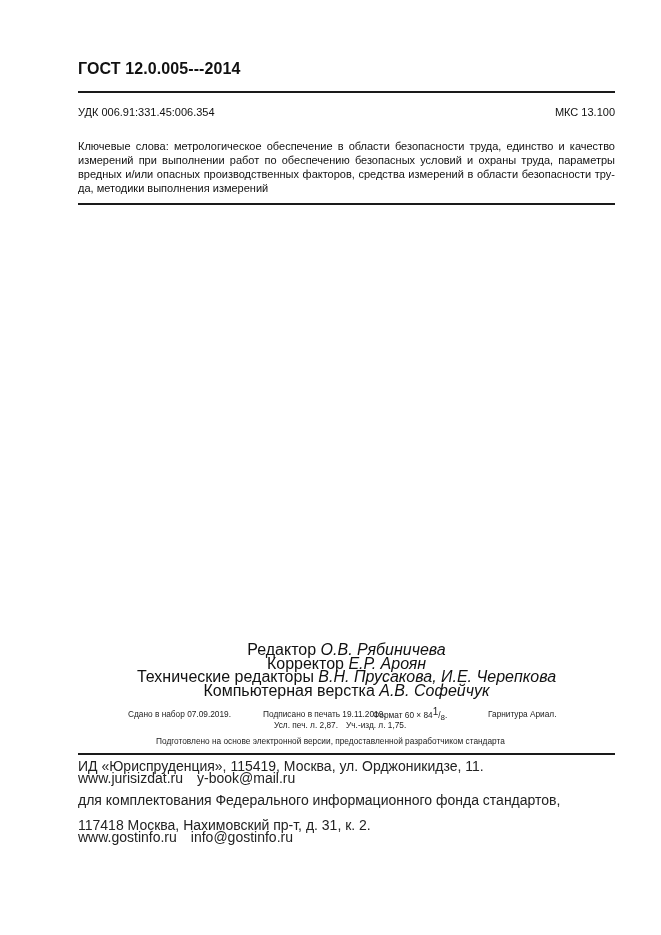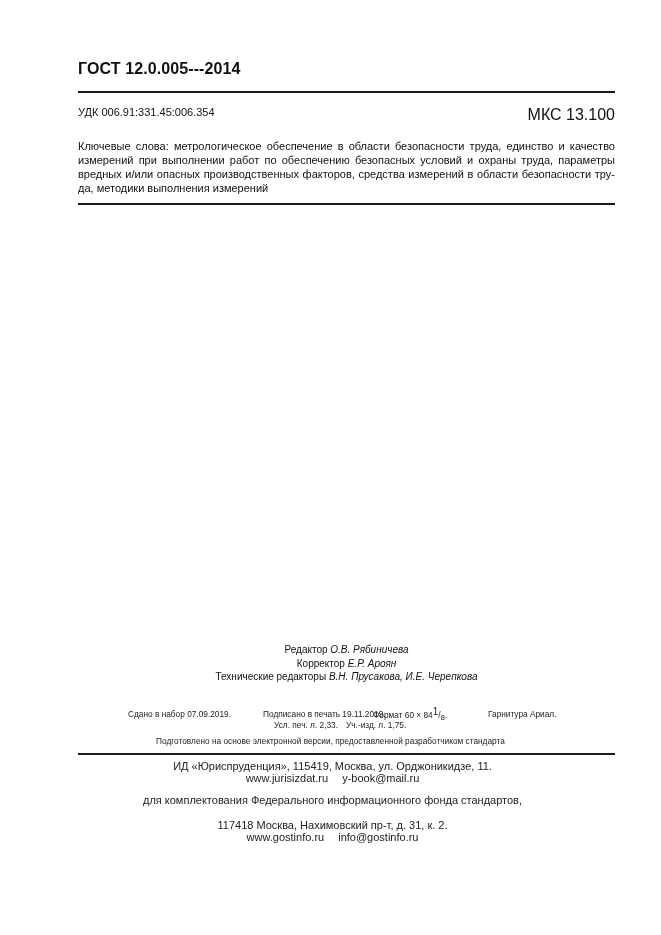--- a/index.html
+++ b/index.html
@@ -30,58 +30,58 @@
       background: #1a1a1a;
     }
     .udk {
       left: 78px;
       top: 106px;
       font-size: 11px;
     }
     .mks {
       right: 46px;
       top: 106px;
-      font-size: 16px;
+      font-size: 11px;
     }
     .keywords {
       left: 78px;
       top: 139px;
       width: 537px;
       font-size: 11px;
       line-height: 14px;
       text-align: justify;
       text-align-last: left;
     }
     .credits {
       left: 78px;
       width: 537px;
       top: 643px;
       text-align: center;
-      font-size: 10px;
+      font-size: 16px;
       line-height: 13.5px;
     }
     .credits .name { font-style: italic; }
     .imprint {
       left: 78px;
       width: 537px;
       font-size: 8.3px;
       line-height: 11px;
       color: #222;
     }
     .imprint-row {
       position: absolute;
       white-space: nowrap;
     }
     .sup { font-size: 10px; position: relative; top: -3px; }
     .sub { font-size: 8px; position: relative; top: 2px; }
     .publisher {
-      left: 64px;
+      left: 78px;
       width: 537px;
-      text-align: center;
-      font-size: 11px;
+      text-align: left;
+      font-size: 14px;
       line-height: 11.5px;
       color: #222;
     }
     .gap { display: inline-block; width: 14px; }
   </style>
 </head>
 <body>
 
 <div class="abs gost-title">ГОСТ 12.0.005---2014</div>
 
@@ -100,30 +100,34 @@
     <span class="name">О.В. Рябиничева</span>
   </div>
   <div>
     <span>Корректор</span>
     <span class="name">Е.Р. Ароян</span>
   </div>
   <div>
     <span>Технические редакторы</span>
     <span class="name">В.Н. Прусакова, И.Е. Черепкова</span>
   </div>
+  <div>
+    <span>Компьютерная верстка</span>
+    <span class="name">А.В. Софейчук</span>
+  </div>
 </div>
 
 <div class="abs imprint" style="top:0;">
   <div class="imprint-row" style="left:50px; top:709px;">Сдано в набор 07.09.2019.</div>
   <div class="imprint-row" style="left:185px; top:709px;">Подписано в печать 19.11.2019.</div>
   <div class="imprint-row" style="left:295px; top:709px;">
     <span>Формат 60 × 84</span><span class="sup">1</span>/<span class="sub">8</span><span>.</span>
   </div>
   <div class="imprint-row" style="left:410px; top:709px;">Гарнитура Ариал.</div>
-  <div class="imprint-row" style="left:196px; top:720px;">Усл. печ. л. 2,33.</div>
+  <div class="imprint-row" style="left:196px; top:720px;">Усл. печ. л. 2,87.</div>
   <div class="imprint-row" style="left:268px; top:720px;">Уч.-изд. л. 1,75.</div>
   <div class="imprint-row" style="left:78px; top:736px;">Подготовлено на основе электронной версии, предоставленной разработчиком стандарта</div>
 </div>
 
 <div class="abs rule" style="top:753px;"></div>
 
 <div class="abs publisher" style="top:761px;">
   <div>ИД «Юриспруденция», 115419, Москва, ул. Орджоникидзе, 11.</div>
   <div>
     <span>www.jurisizdat.ru</span><span class="gap"></span><span>y-book@mail.ru</span>

